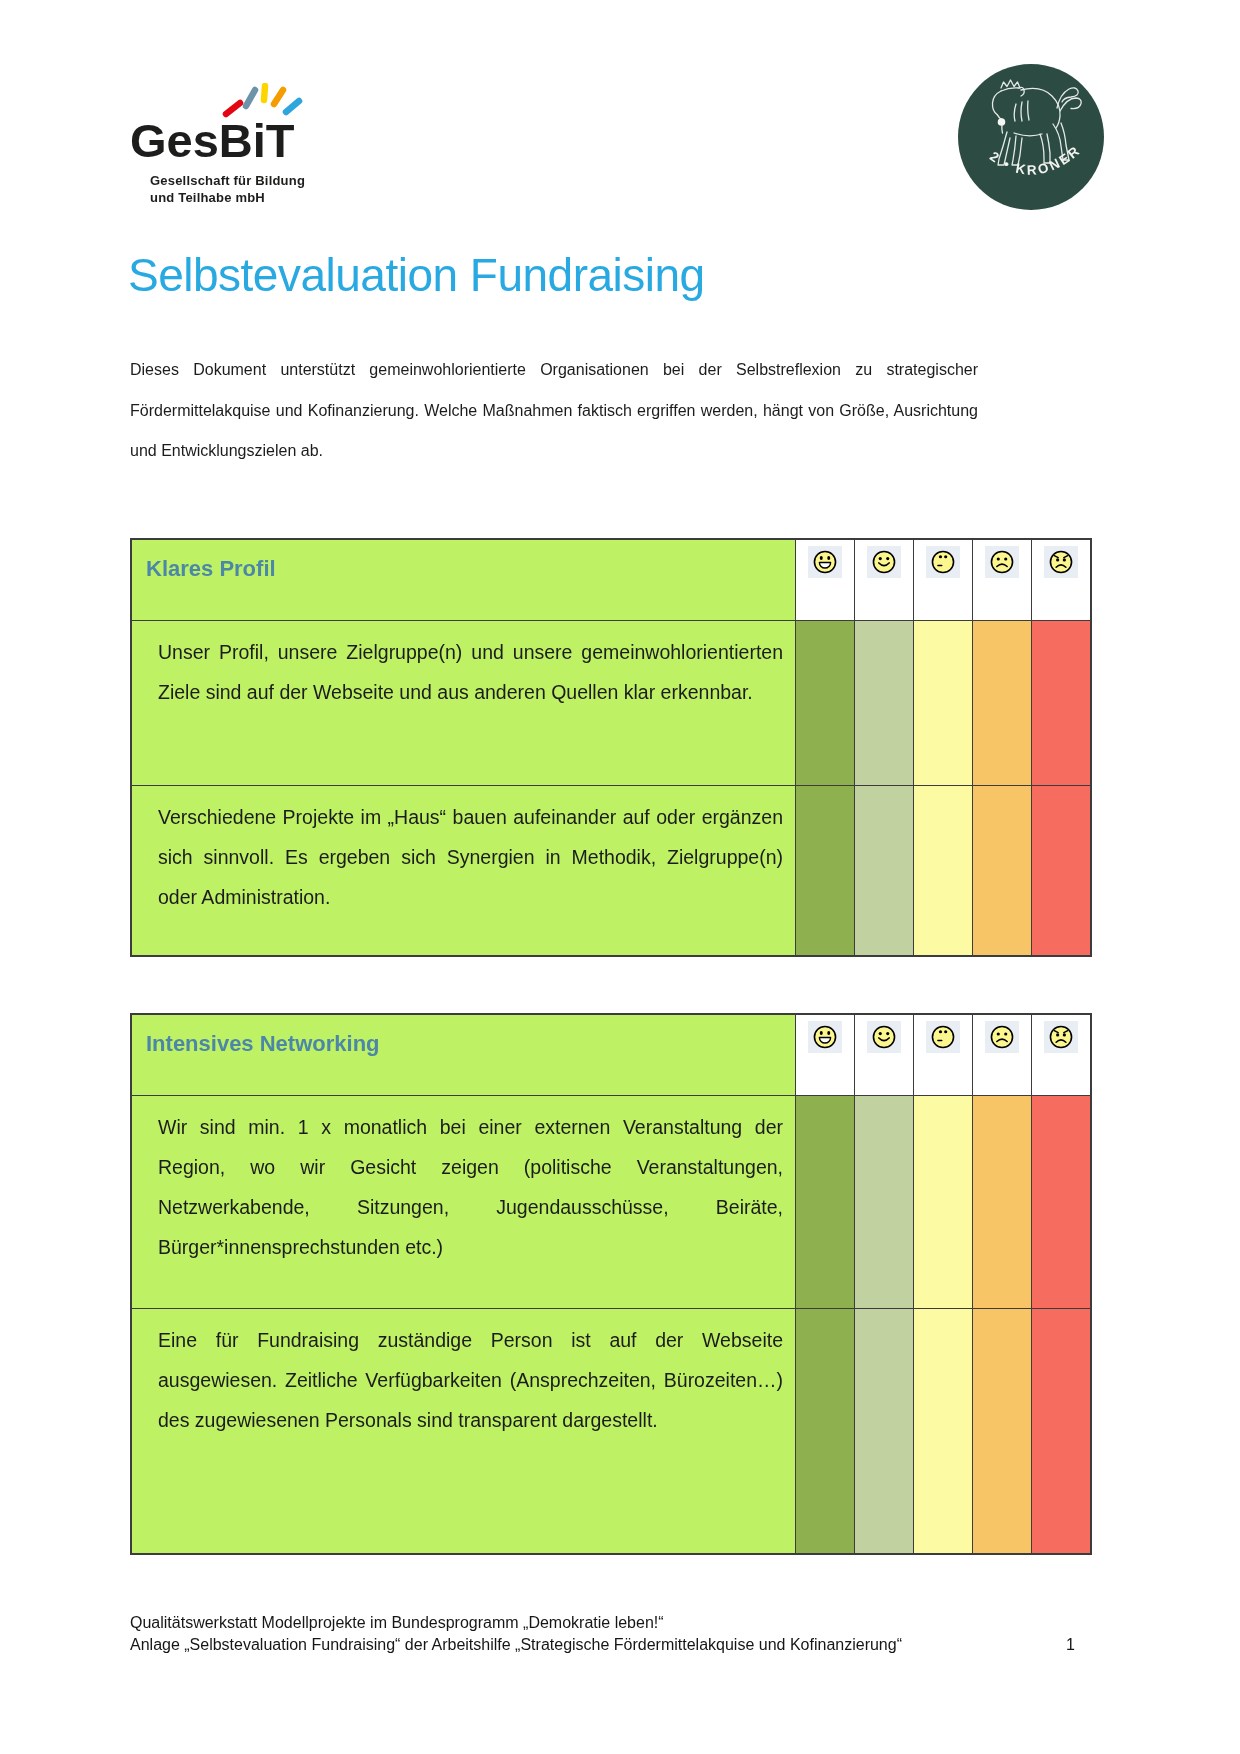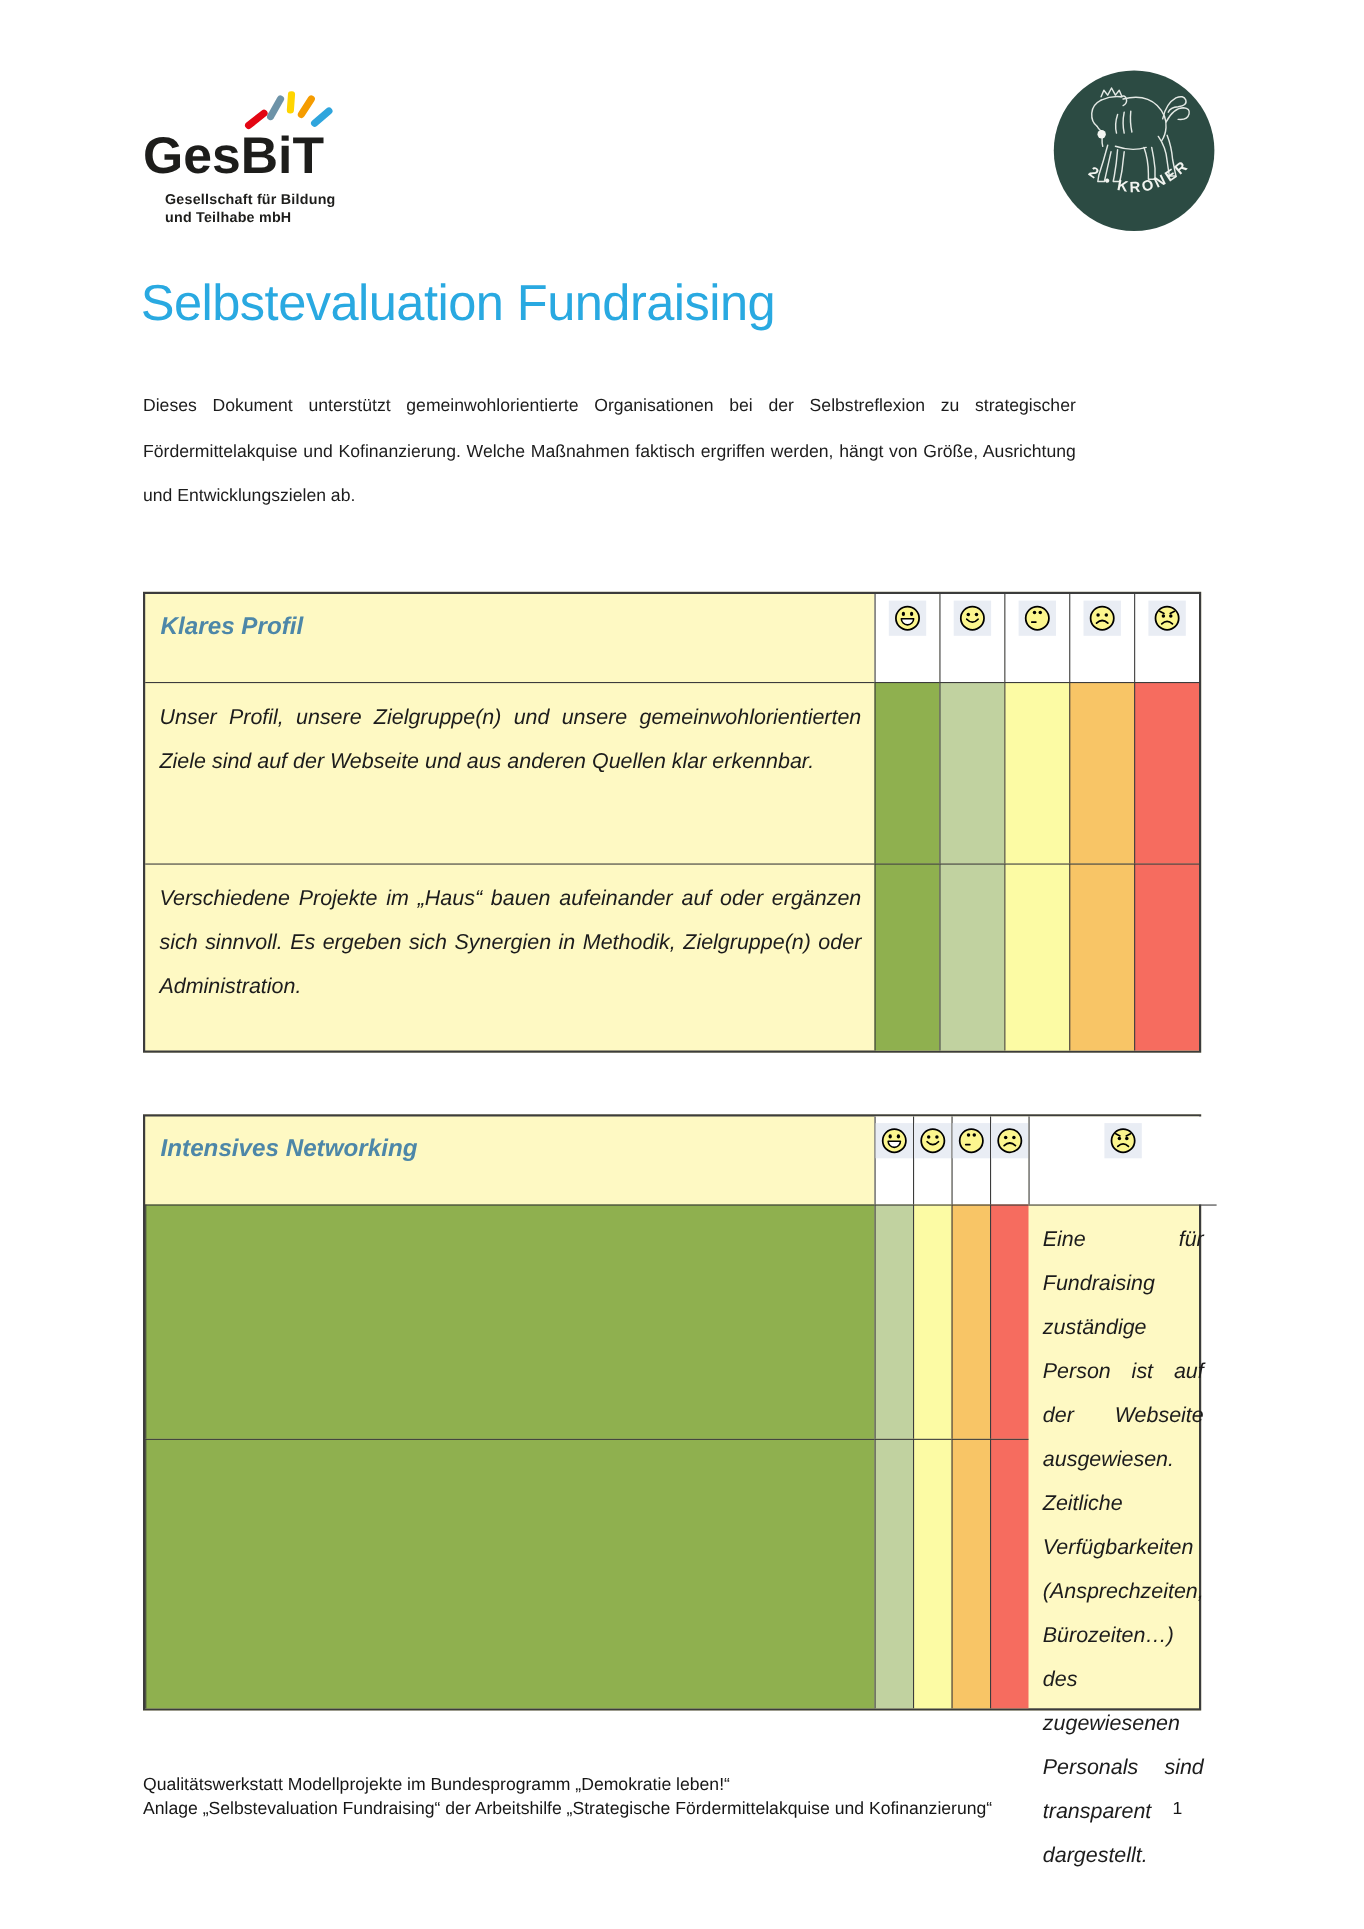--- a/index.html
+++ b/index.html
@@ -14,30 +14,30 @@
   .gesbit-word{position:absolute;left:0;top:38px;font-size:47px;font-weight:bold;color:#1d1d1b;letter-spacing:0;text-align:center;}
   .gesbit-sub{position:absolute;left:2px;top:97px;font-size:13px;font-weight:bold;color:#1d1d1b;line-height:17px;letter-spacing:.2px;margin-left:18px;}
   .kroner{position:absolute;left:956px;top:62px;width:150px;height:150px;}
 
   
   h1.doc-title{position:absolute;left:128px;top:248px;margin:0;font-size:46px;font-weight:normal;color:#29a9e1;letter-spacing:-.5px;}
   .intro{position:absolute;left:130px;top:350px;width:848px;margin:0;font-size:16px;line-height:40.5px;text-align:justify;color:#1c1c1c;}
 
   
   .rt{position:absolute;left:130px;width:962px;border:2px solid #3c3c3c;display:grid;
-      grid-template-columns:663px repeat(5,1fr);box-sizing:border-box;background:#fef9c3;font-style:italic;}
+      grid-template-columns:663px repeat(5,1fr);box-sizing:border-box;background:#bef264;}
   #table1{top:538px;grid-template-rows:80px 165px 170px;}
   #table2{top:1013px;grid-template-rows:80px 213px 245px;}
   .c{box-sizing:border-box;}
   .bl{border-left:1.5px solid #3c3c3c;}
   .bt{border-top:1.5px solid #3c3c3c;}
   .title-cell{padding:16px 0 0 14px;font-size:22px;font-weight:bold;color:#4d87a8;}
   .icon-cell{display:flex;justify-content:center;align-items:flex-start;padding-top:6px;background:#fff;}
   .smiley-wrap{background:#e9edf4;padding:2px 3px;line-height:0;}
-  .text-cell{padding:11px 12px 0 13px;font-size:19.5px;line-height:40px;text-align:justify;color:#1c1c1c;}
+  .text-cell{padding:11px 12px 0 26px;font-size:19.5px;line-height:40px;text-align:justify;color:#1c1c1c;}
 
   
   .footer{position:absolute;left:130px;top:1612px;width:930px;font-size:16px;line-height:22px;color:#161616;}
   .page-num{position:absolute;left:1066px;top:1636px;font-size:16px;color:#161616;}
   .hidden-defs{position:absolute;width:0;height:0;overflow:hidden;}
 </style>
 </head>
 <body>
 
 <svg class="hidden-defs" aria-hidden="true">
@@ -191,20 +191,21 @@
         <span class="smiley-wrap"><svg width="28" height="28">
             <use href="#face-sad"></use>
           </svg></span>
       </div>
     <div class="c icon-cell bl">
         <span class="smiley-wrap"><svg width="28" height="28">
             <use href="#face-angry"></use>
           </svg></span>
       </div>
 
+    <div class="c text-cell bt">Wir sind min. 1 x monatlich bei einer externen Veranstaltung der Region, wo wir Gesicht zeigen (politische Veranstaltungen, Netzwerkabende, Sitzungen, Jugendausschüsse, Beiräte, Bürger*innensprechstunden etc.)</div>
     <div class="c bl bt" style="background: rgb(143, 176, 79);"></div>
     <div class="c bl bt" style="background: rgb(193, 210, 160);"></div>
     <div class="c bl bt" style="background: rgb(252, 251, 164);"></div>
     <div class="c bl bt" style="background: rgb(248, 197, 102);"></div>
     <div class="c bl bt" style="background: rgb(246, 108, 95);"></div>
 
     <div class="c text-cell bt">Eine für Fundraising zuständige Person ist auf der Webseite ausgewiesen. Zeitliche Verfügbarkeiten (Ansprechzeiten, Bürozeiten…) des zugewiesenen Personals sind transparent dargestellt.</div>
     <div class="c bl bt" style="background: rgb(143, 176, 79);"></div>
     <div class="c bl bt" style="background: rgb(193, 210, 160);"></div>
     <div class="c bl bt" style="background: rgb(252, 251, 164);"></div>

